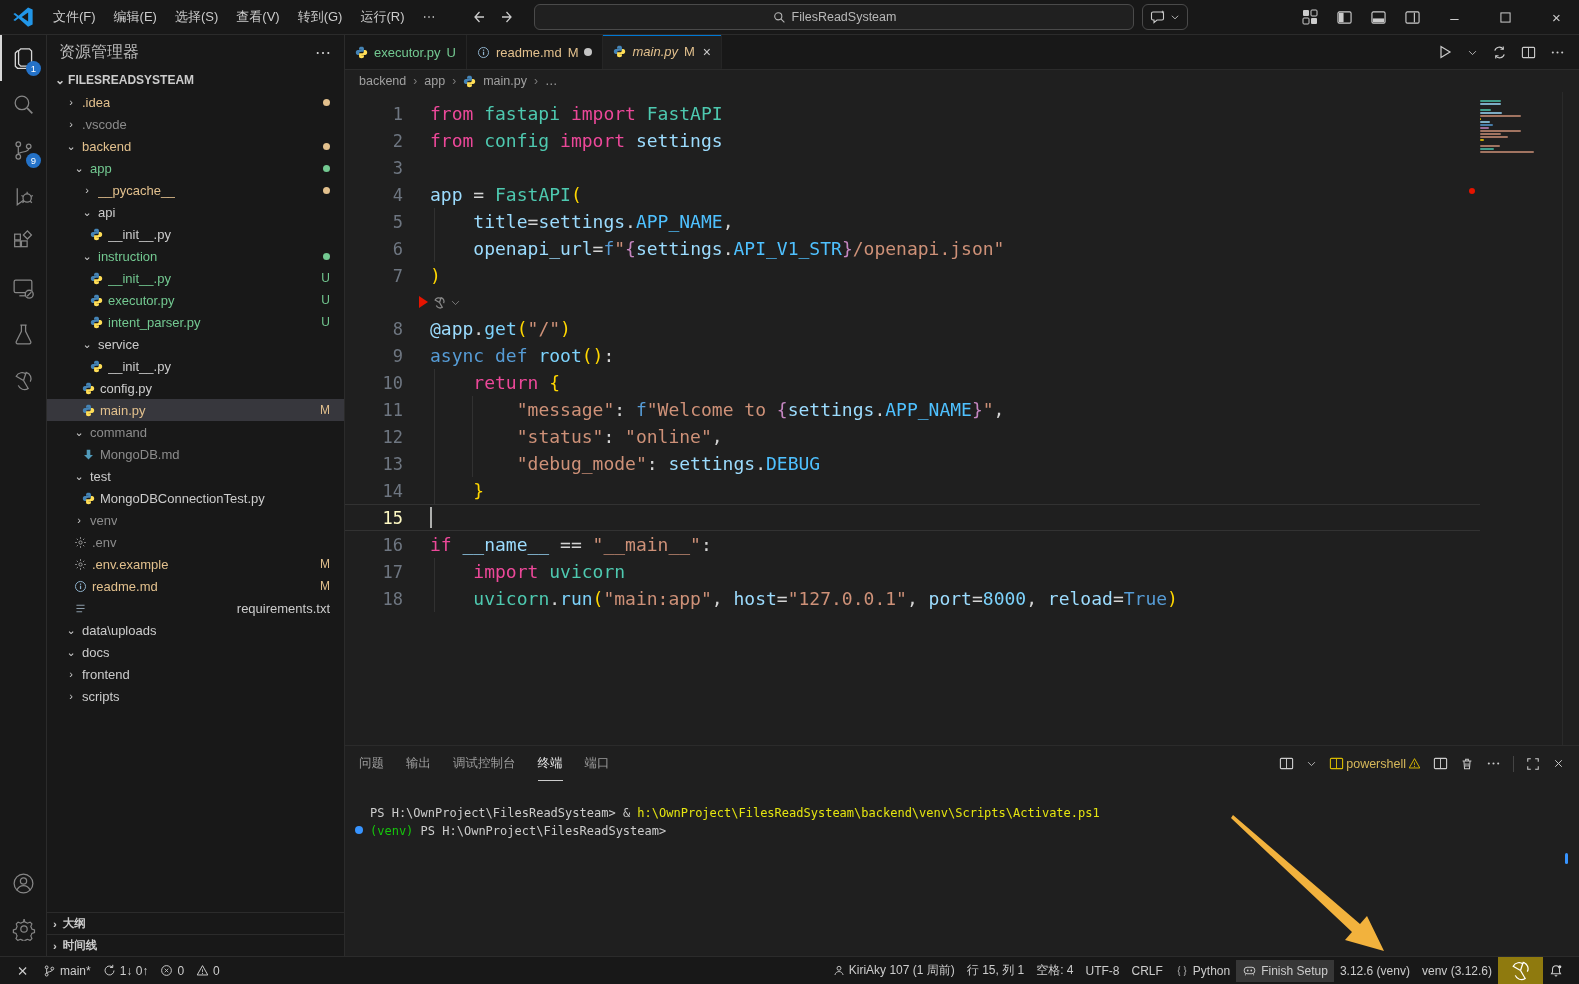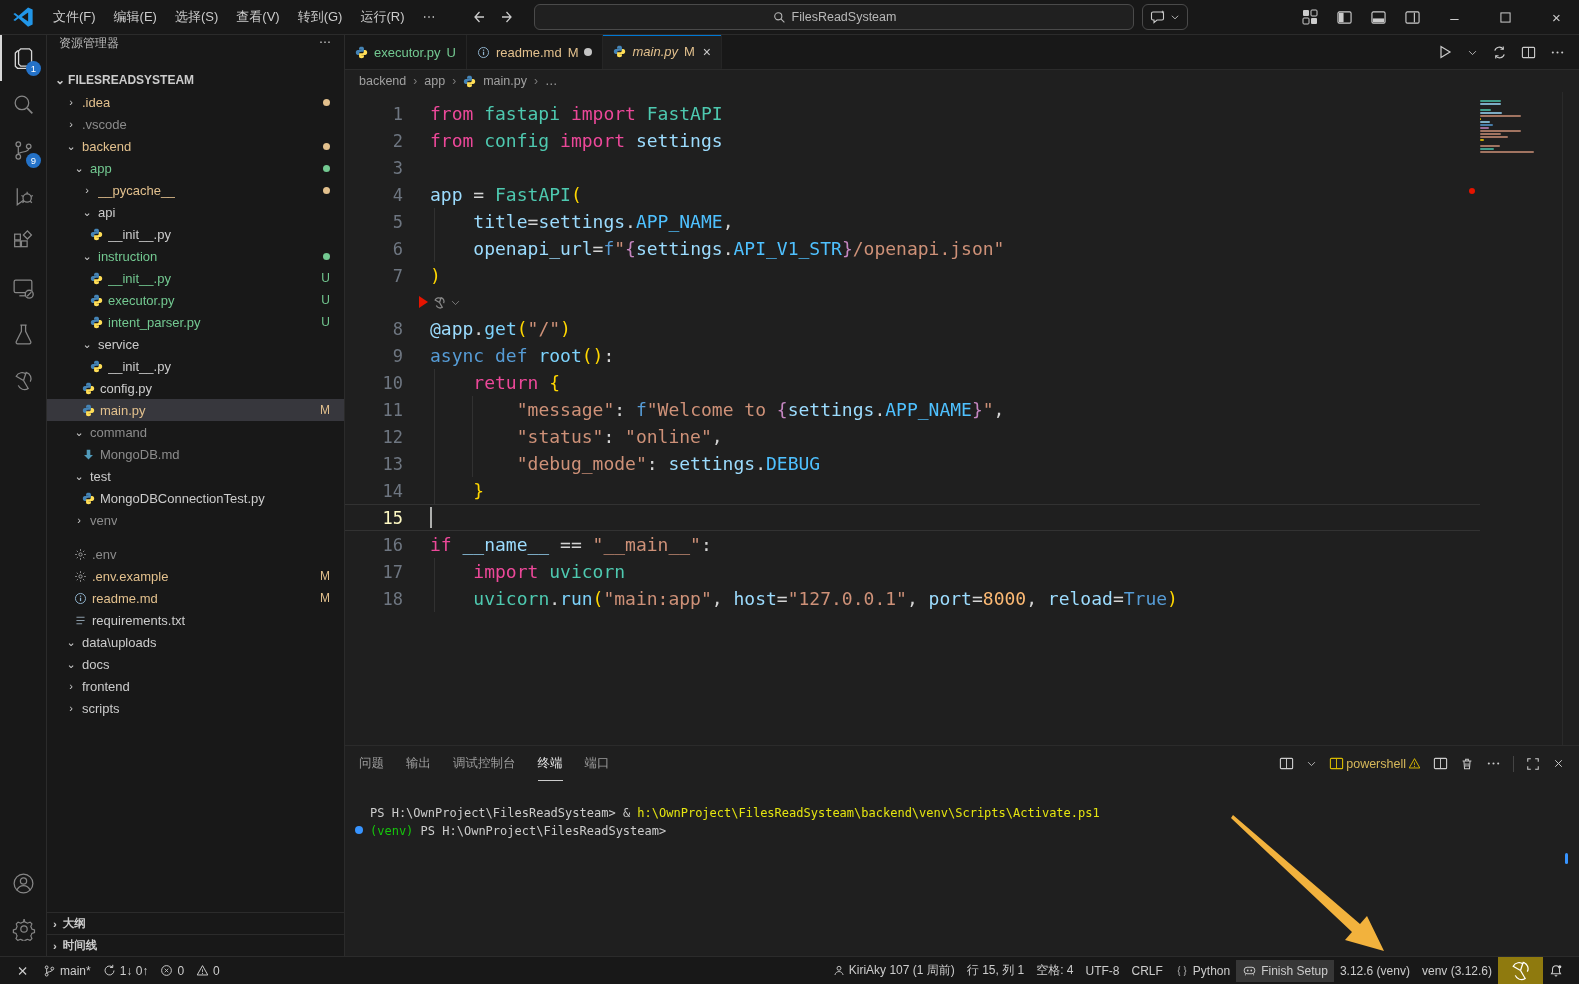--- a/index.html
+++ b/index.html
@@ -24,21 +24,21 @@
   
   #activitybar{position:absolute;left:0;top:35px;width:47px;height:921px;background:#181818;border-right:1px solid #2b2b2b;box-sizing:border-box;}
   .act-item{position:relative;width:47px;height:46px;display:flex;align-items:center;justify-content:center;color:#868686}
   .act-item.active{color:#d7d7d7;box-shadow:inset 2px 0 0 #d7d7d7}
   .act-badge{position:absolute;right:6px;bottom:5px;min-width:15px;height:15px;border-radius:9px;background:#2472c8;
     color:#fff;font-size:9.5px;display:flex;align-items:center;justify-content:center;padding:0 3px;box-sizing:border-box}
   #act-bottom{position:absolute;bottom:4px;left:0;width:47px}
 
   
   #sidebar{position:absolute;left:47px;top:35px;width:298px;height:921px;background:#181818;border-right:1px solid #2b2b2b;box-sizing:border-box;}
-  #sb-head{height:34px;display:flex;align-items:flex-start;padding:0 12px;color:#bbb;font-size:12px}
+  #sb-head{height:34px;display:flex;align-items:center;padding:0 12px;color:#bbb;font-size:16px}
   #sb-head .more{margin-left:auto;color:#ccc;letter-spacing:1px}
   #sb-root{height:22px;display:flex;align-items:center;font-weight:700;font-size:12px;color:#ccc;padding-left:8px;gap:3px}
   .tree{font-size:13px}
   .trow{height:22px;display:flex;align-items:center;gap:5px;padding-right:14px;white-space:nowrap}
   .trow.selected{background:#37373d}
   .trow .chev{width:12px;color:#ccc;font-size:11px;flex:none;text-align:center}
   .trow .fic{width:14px;flex:none;display:flex;justify-content:center}
   .trow .lbl{overflow:hidden;text-overflow:ellipsis}
   .trow .badge{margin-left:auto;font-size:12px}
   .c-mod{color:#e2c08d}.c-add{color:#73c991}.c-ign{color:#8c8c8c}.c-nor{color:#cccccc}
@@ -62,21 +62,21 @@
   #codearea{position:absolute;left:0;top:57px;width:1234px;height:653px;overflow:hidden;background:#1f1f1f}
   #codelines{position:absolute;left:0;top:8px;right:99px}
   .crow{height:27px;display:flex;align-items:center;font-family:"DejaVu Sans Mono","Liberation Mono",monospace;font-size:18px;white-space:pre}
   .crow .ln{width:85px;flex:none;text-align:right;padding-right:27px;box-sizing:border-box;color:#6e7681;font-size:17px}
   .crow .ctext{position:relative;flex:1;height:27px;line-height:27px}
   .crow.cur{border-top:1px solid #323232;border-bottom:1px solid #323232;height:25px}
   .crow.cur .ln{color:#fef9c3}
   .guide{position:absolute;top:0;bottom:0;width:1px;background:#313131}
   .cursorbar{position:absolute;left:0;top:3px;width:2px;height:21px;background:#aeafad}
   .kw{color:#ec4899}.kw2{color:#569cd6}.mod{color:#4ec9b0}.var{color:#9cdcfe}.cst{color:#4fc1ff}
-  .fn{color:#7dd3fc}.str{color:#ce9178}.num{color:#fdba74}.b1{color:#ffd700}.fbr{color:#c586c0}.pun{color:#d4d4d4}.pln{color:#d4d4d4}
+  .fn{color:#7dd3fc}.str{color:#ce9178}.num{color:#7dd3fc}.b1{color:#ffd700}.fbr{color:#c586c0}.pun{color:#d4d4d4}.pln{color:#d4d4d4}
   .wrow{height:26px;display:flex;align-items:center;font-size:13px;color:#9a9a9a}
   .wrow .ln{width:85px;flex:none;position:relative}
   .redtri{position:absolute;right:2px;top:-6px;width:0;height:0;border-left:9px solid #e51400;border-top:6px solid transparent;border-bottom:6px solid transparent}
   #minimap{position:absolute;top:8px;right:19px;width:80px}
   .mmline{height:2px;margin-bottom:1px;border-radius:1px;opacity:.75}
   #mm-dot{position:absolute;width:6px;height:6px;border-radius:50%;background:#e51400;right:104px;top:96px}
   #scrolltrack{position:absolute;right:16px;top:0;bottom:0;width:1px;background:#2a2a2a}
 
   
   #panel{position:absolute;left:0;top:710px;width:1234px;height:211px;background:#1f1f1f;border-top:1px solid #2b2b2b;box-sizing:border-box}
@@ -430,21 +430,21 @@
               <path fill="#4584b6" d="M8 1C6 1 5 1.8 5 3v1.5h3V5H3.5C2 5 1 6.2 1 8s1 3 2.5 3H5V9.5C5 8 6 7 7.5 7H11V3c0-1.2-1-2-3-2z"></path>
               <path fill="#ffde57" d="M8 15c2 0 3-.8 3-2v-1.5H8V11h4.5c1.5 0 2.5-1.2 2.5-3s-1-3-2.5-3H11v1.5C11 8 10 9 8.5 9H5v4c0 1.2 1 2 3 2z"></path>
             </svg>
           </span>
           <span class="lbl c-nor">MongoDBConnectionTest.py</span>
         </div>
         <div class="trow" style="padding-left: 26px;">
           <span class="chev">›</span>
           <span class="lbl c-ign">venv</span>
         </div>
-        <div class="trow" style="padding-left: 26px; margin-top: 12px;">
+        <div class="trow" style="padding-left: 26px;">
           <span class="ico fic">
             <svg width="13" height="13" viewBox="0 0 16 16" style="color:#9d9d9d">
               <circle cx="8" cy="8" r="2" fill="none" stroke="currentColor" stroke-width="1.2"></circle>
               <path fill="none" stroke="currentColor" stroke-width="1.2" d="M8 1.5v2M8 12.5v2M1.5 8h2M12.5 8h2M3.4 3.4l1.4 1.4M11.2 11.2l1.4 1.4M12.6 3.4l-1.4 1.4M4.8 11.2l-1.4 1.4"></path>
             </svg>
           </span>
           <span class="lbl c-ign">.env</span>
         </div>
         <div class="trow" style="padding-left: 26px;">
           <span class="ico fic">
@@ -460,21 +460,21 @@
           <span class="ico fic">
             <svg width="13" height="13" viewBox="0 0 16 16">
               <circle cx="8" cy="8" r="6.2" fill="none" stroke="currentColor" stroke-width="1.2" style="color:#8fb2cc"></circle>
               <rect x="7.3" y="7" width="1.5" height="4.2" fill="#8fb2cc"></rect>
               <rect x="7.3" y="4.4" width="1.5" height="1.5" fill="#8fb2cc"></rect>
             </svg>
           </span>
           <span class="lbl c-mod">readme.md</span>
           <span class="badge c-mod">M</span>
         </div>
-        <div class="trow" style="padding-left: 26px;">
+        <div class="trow" style="padding-left: 26px; justify-content: space-between;">
           <span class="ico fic">
             <svg width="13" height="13" viewBox="0 0 16 16">
               <path stroke="#8a9ba8" stroke-width="1.4" d="M3 4h10M3 8h10M3 12h7"></path>
             </svg>
           </span>
           <span class="lbl c-nor">requirements.txt</span>
         </div>
         <div class="trow" style="padding-left: 18px;">
           <span class="chev">⌄</span>
           <span class="lbl c-nor">data\uploads</span>

